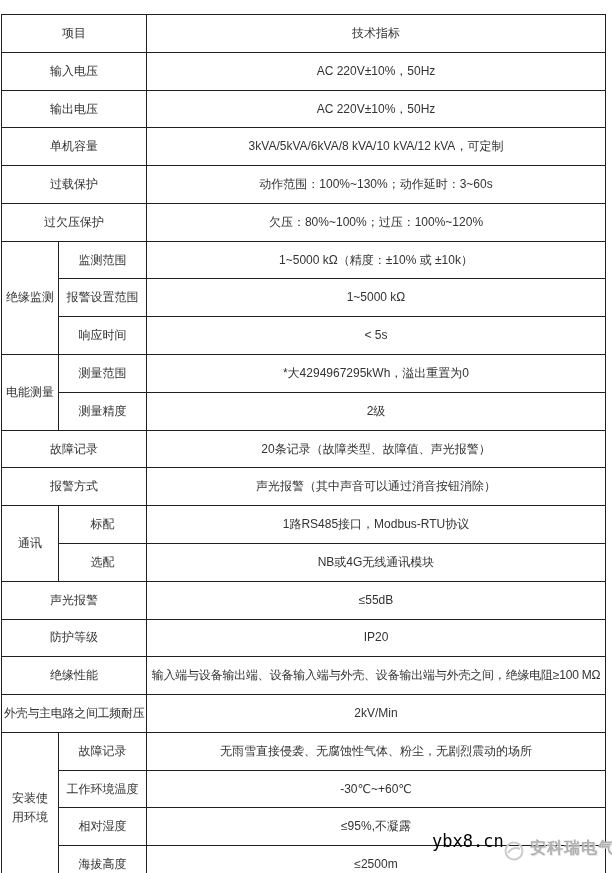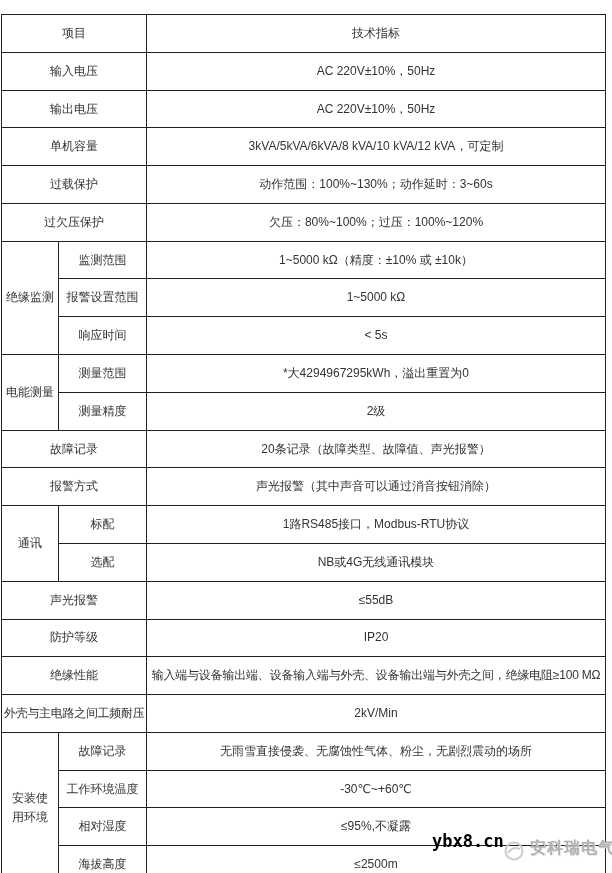--- a/index.html
+++ b/index.html
@@ -43,21 +43,21 @@
     display:inline-block;
     width:40px;
     line-height:19px;
     text-align:center;
   }
   
   .wm{position:absolute;white-space:nowrap;}
   .wm-site{
     left:432px;top:831px;
     font-family:"DejaVu Sans Mono","Liberation Mono",monospace;
-    font-weight:bold;
+    font-weight:normal;
     font-size:17px;
     color:#000000;
   }
   .wm-logo{left:502px;top:838px;}
   .wm-brand{
     left:530px;top:838px;
     font-size:16px;
     font-weight:bold;
     color:#b0b0b0;
     letter-spacing:1px;

